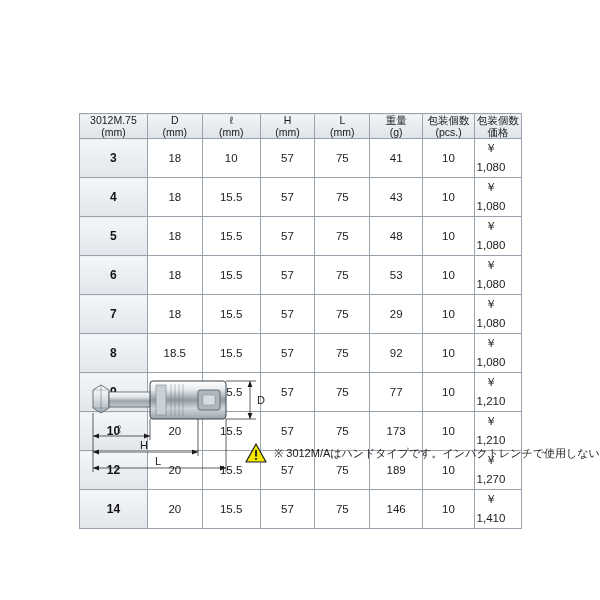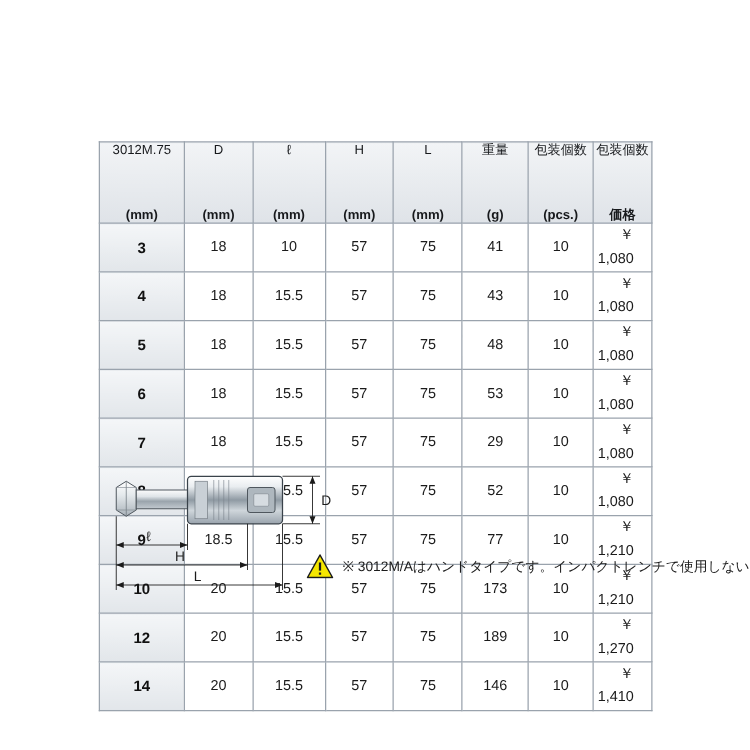--- a/index.html
+++ b/index.html
@@ -64,39 +64,38 @@
     font-size: 10.5px;
     height: 17px;
     line-height: 13px;
     padding: 2px 1px;
     vertical-align: middle;
     color: #17191c;
     font-weight: bold;
   }
   thead th .unit {
     display: block;
-    font-weight: bold;
+    font-weight: normal;
     font-size: 10.5px;
-    margin-top: 40px;
   }
   thead th.two-line {
     line-height: 12px;
   }
   tbody td.size {
     background: linear-gradient(to bottom, #f4f6f8 0%, #e2e6ea 100%);
     font-weight: bold;
     font-size: 12px;
     color: #111;
   }
   tbody td {
     background: #ffffff;
     font-size: 11.5px;
   }
   tbody td.price {
-    text-align: right;
+    text-align: center;
     padding-right: 14px;
   }
   col.c-size { width: 68px; }
   col.c-d    { width: 55px; }
   col.c-l1   { width: 58px; }
   col.c-h    { width: 55px; }
   col.c-l2   { width: 55px; }
   col.c-w    { width: 53px; }
   col.c-pack { width: 52px; }
   col.c-price{ width: 47px; }
@@ -233,21 +232,21 @@
           <td>29</td>
           <td>10</td>
           <td class="price">￥ 1,080</td>
         </tr>
       <tr>
           <td class="size">8</td>
           <td>18.5</td>
           <td>15.5</td>
           <td>57</td>
           <td>75</td>
-          <td>52</td>
+          <td>92</td>
           <td>10</td>
           <td class="price">￥ 1,080</td>
         </tr>
       <tr>
           <td class="size">9</td>
           <td>18.5</td>
           <td>15.5</td>
           <td>57</td>
           <td>75</td>
           <td>77</td>

